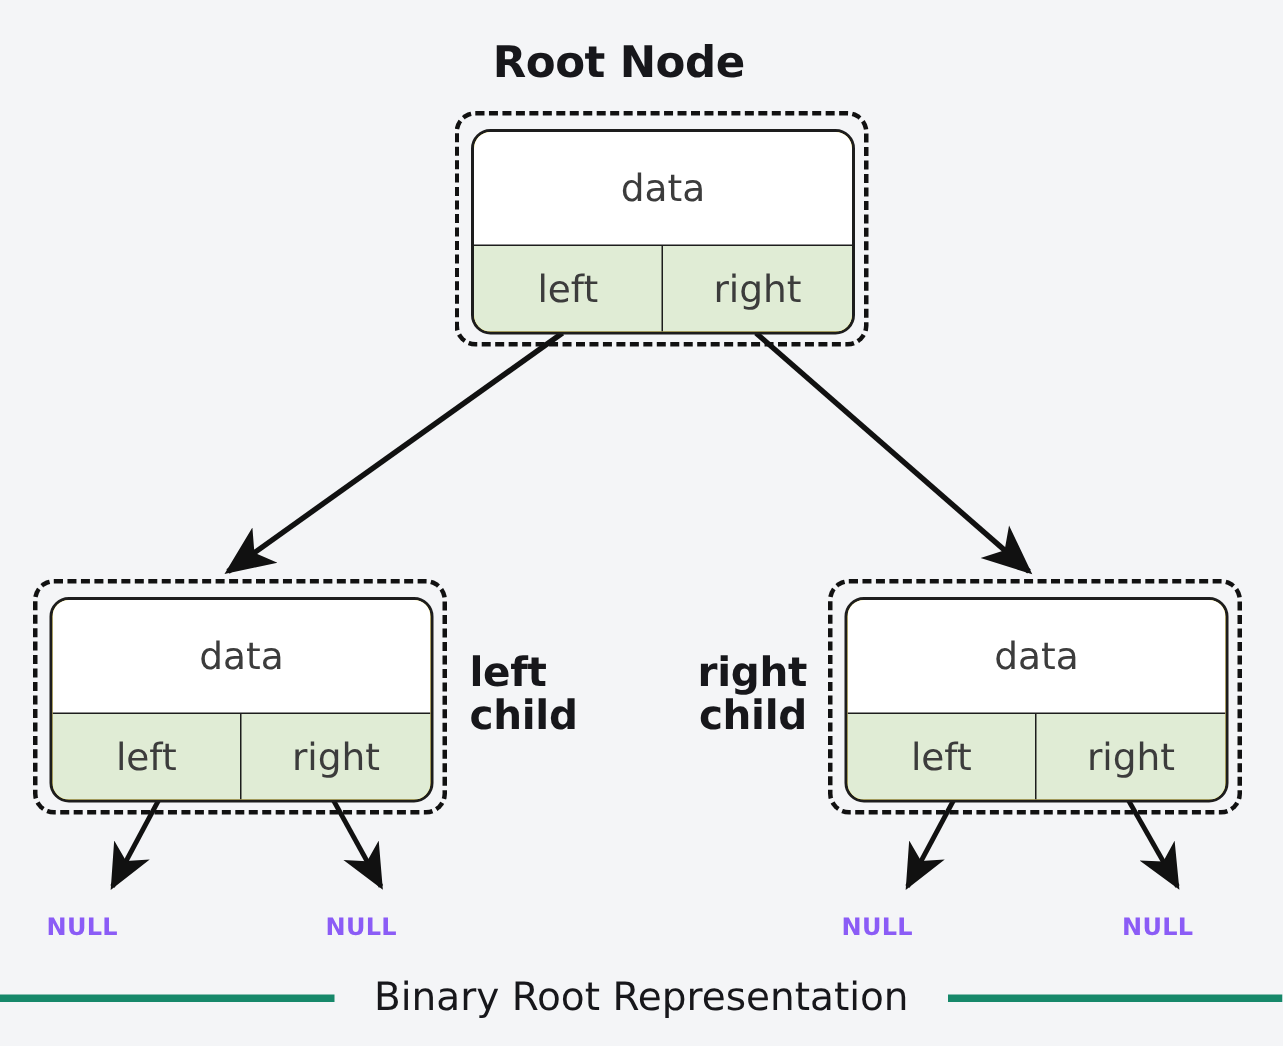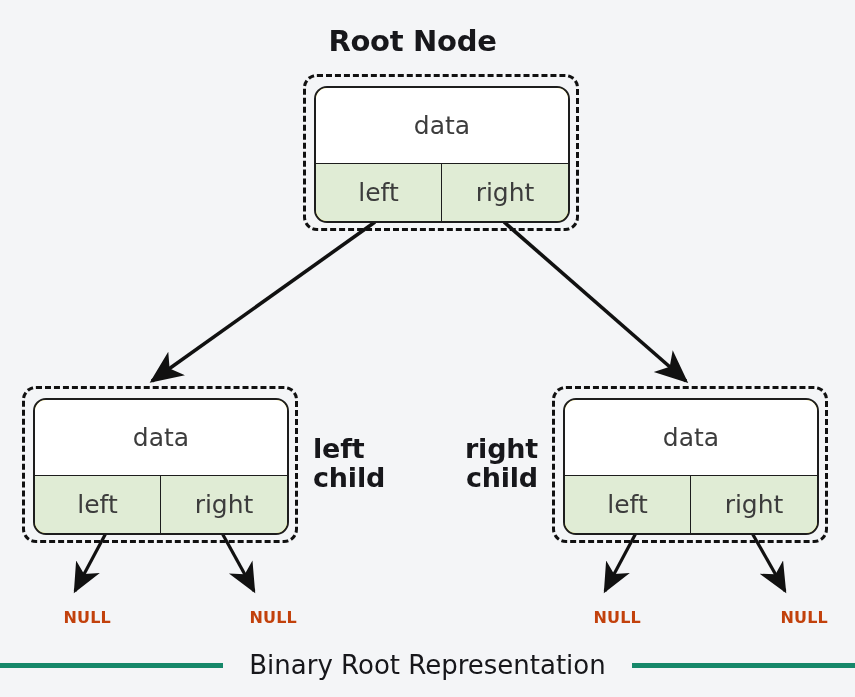--- a/index.html
+++ b/index.html
@@ -124,22 +124,22 @@
     letter-spacing: -0.2px;
   }
   #left-child-label  { left: 313px; top: 434px; text-align: left;  width: 120px; }
   #right-child-label { left: 420px; top: 434px; text-align: right; width: 118px; }
 
   
   .null-label {
     position: absolute;
     font-size: 16px;
     font-weight: bold;
-    color: #c2410c;
-    text-align: right;
+    color: #8b5cf6;
+    text-align: left;
     width: 80px;
     z-index: 3;
     letter-spacing: 0.2px;
   }
   #null-ll { left: 31px;  top: 608px; }
   #null-lr { left: 217px; top: 608px; }
   #null-rl { left: 561px; top: 608px; }
   #null-rr { left: 748px; top: 608px; }
 
   

